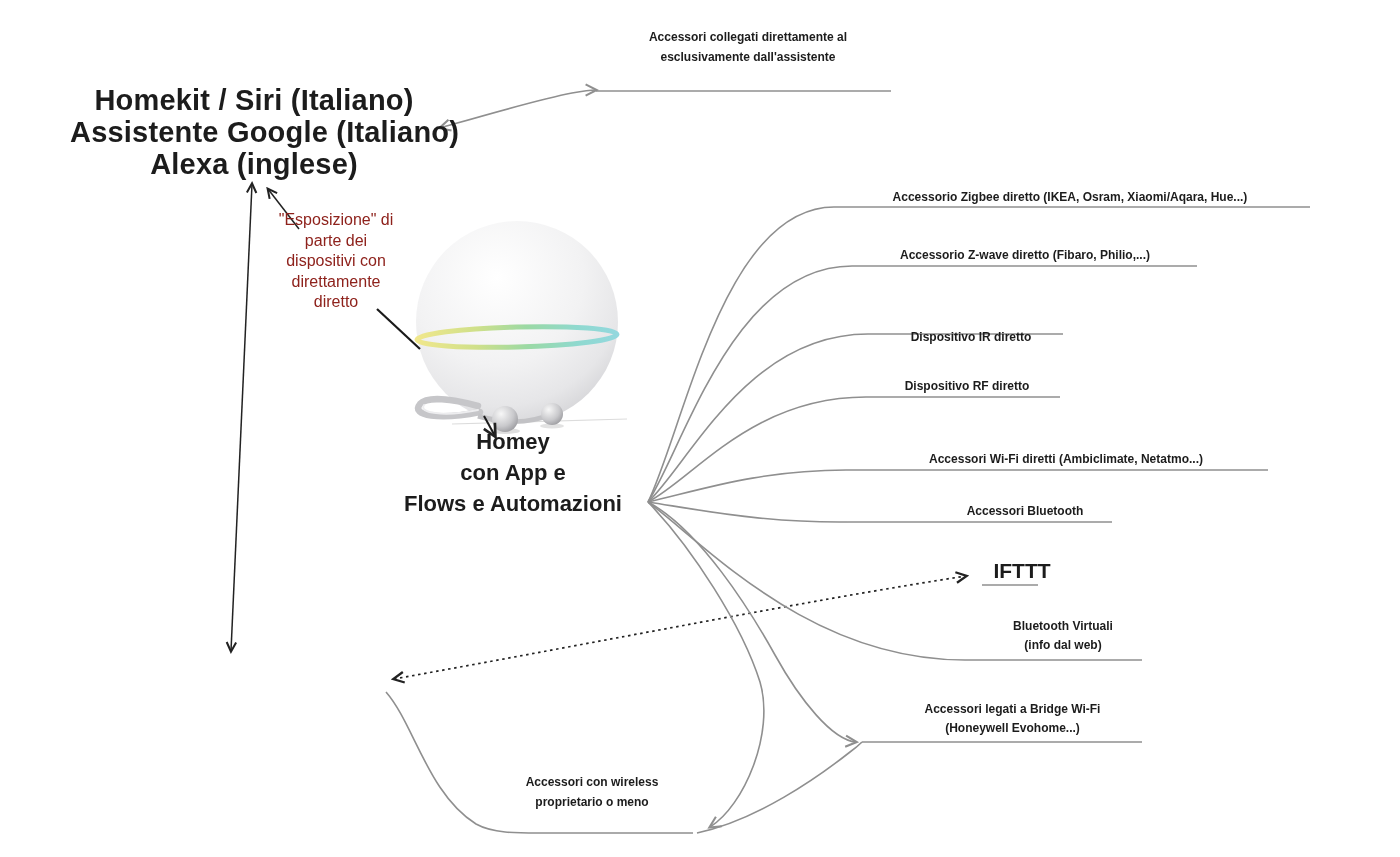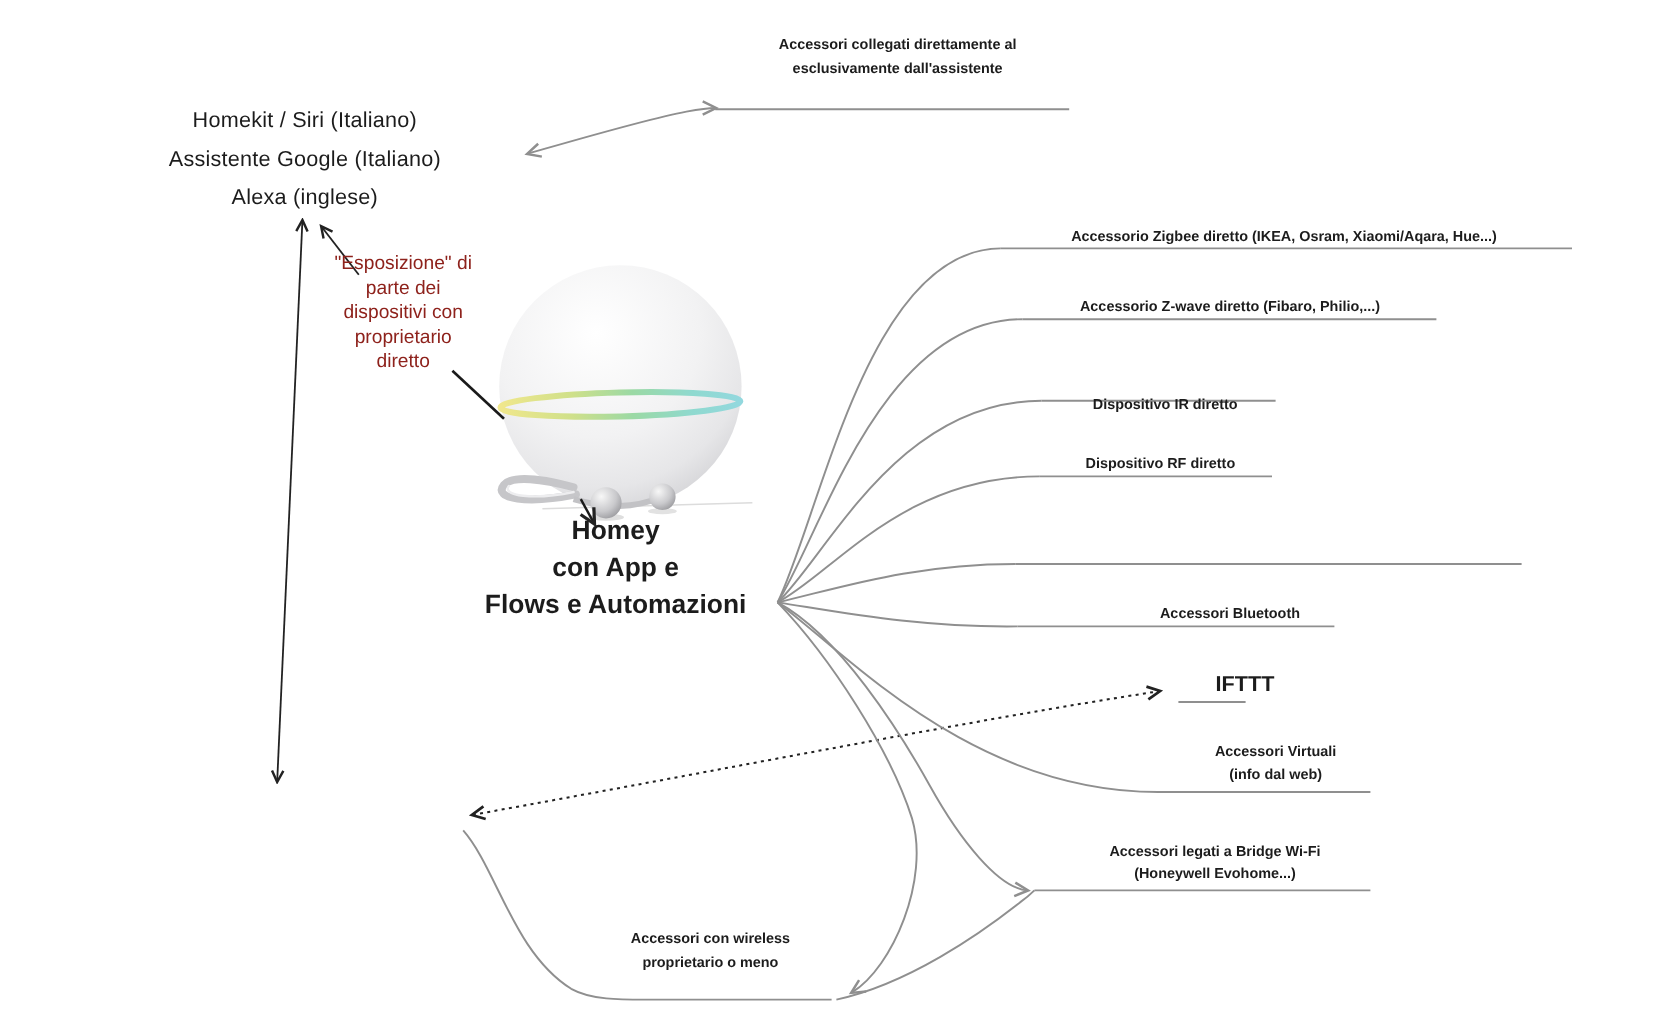--- a/index.html
+++ b/index.html
@@ -3,38 +3,38 @@
 <meta charset="utf-8">
 <style>
   html,body{margin:0;padding:0;background:#fff;}
   #canvas{
     position:relative;width:1400px;height:857px;background:#ffffff;overflow:hidden;
     font-family:"Liberation Sans", sans-serif;color:#1c1c1c;
   }
   #diagram-svg{position:absolute;left:0;top:0;width:1400px;height:857px;}
   .lbl{position:absolute;text-align:center;white-space:nowrap;}
   .lbl span{display:block;}
-  .big{font-weight:400;font-size:18px;line-height:32px;letter-spacing:.2px;}
+  .big{font-weight:700;font-size:29px;line-height:32px;letter-spacing:.2px;}
   .mid{font-weight:800;font-size:22px;line-height:31px;}
   .item{font-weight:700;font-size:12px;line-height:19px;}
   .note{font-weight:400;font-size:16px;line-height:20.5px;color:#8e221c;}
   
   #assistants{left:70px;top:84px;width:368px;}
   #phone-acc{left:588px;top:27px;width:320px;line-height:20px;}
   #exposure{left:268px;top:210px;width:136px;}
   #hub-label{left:380px;top:426px;width:266px;}
   #gateway{left:66px;top:660px;width:334px;line-height:35px;}
   #gw-acc{left:472px;top:772px;width:240px;line-height:20px;}
   #r1{left:820px;top:188px;width:500px;}
   #r2{left:825px;top:246px;width:400px;}
   #r3{left:841px;top:328px;width:260px;}
   #r4{left:837px;top:377px;width:260px;}
   #r5{left:846px;top:450px;width:440px;}
   #r6{left:855px;top:502px;width:340px;}
-  #r7{left:982px;top:561px;width:80px;text-align:right;font-size:18px;}
+  #r7{left:982px;top:561px;width:80px;text-align:center;font-size:21px;}
   #r8{left:930px;top:617px;width:266px;}
   #r9{left:860px;top:700px;width:305px;}
 </style>
 </head>
 <body>
 
 <div id="canvas">
 
   <svg id="diagram-svg" viewBox="0 0 1400 857" xmlns="http://www.w3.org/2000/svg">
     <defs>
@@ -123,38 +123,39 @@
 
   <div id="phone-acc" class="lbl item">
     <span>Accessori collegati direttamente al</span>
     <span>esclusivamente dall'assistente</span>
   </div>
 
   <div id="exposure" class="lbl note">
     <span>"Esposizione" di</span>
     <span>parte dei</span>
     <span>dispositivi con</span>
-    <span>proprietario</span>
+    <span>direttamente</span>
     <span>diretto</span>
   </div>
 
   <div id="hub-label" class="lbl mid">
     <span>Homey</span>
     <span>con App e</span>
     <span>Flows e Automazioni</span>
   </div>
 
   <div id="r1" class="lbl item">Accessorio Zigbee diretto (IKEA, Osram, Xiaomi/Aqara, Hue...)</div>
   <div id="r2" class="lbl item">Accessorio Z-wave diretto (Fibaro, Philio,...)</div>
   <div id="r3" class="lbl item">Dispositivo IR diretto</div>
   <div id="r4" class="lbl item">Dispositivo RF diretto</div>
+  <div id="r5" class="lbl item">Accessori Wi-Fi diretti (Ambiclimate, Netatmo...)</div>
   <div id="r6" class="lbl item">Accessori Bluetooth</div>
   <div id="r7" class="lbl item">IFTTT</div>
   <div id="r8" class="lbl item">
-    <span>Accessori Virtuali</span>
+    <span>Bluetooth Virtuali</span>
     <span>(info dal web)</span>
   </div>
   <div id="r9" class="lbl item">
     <span>Accessori legati a Bridge Wi-Fi</span>
     <span>(Honeywell Evohome...)</span>
   </div>
 
   <div id="gateway" class="lbl big">
   </div>
 

